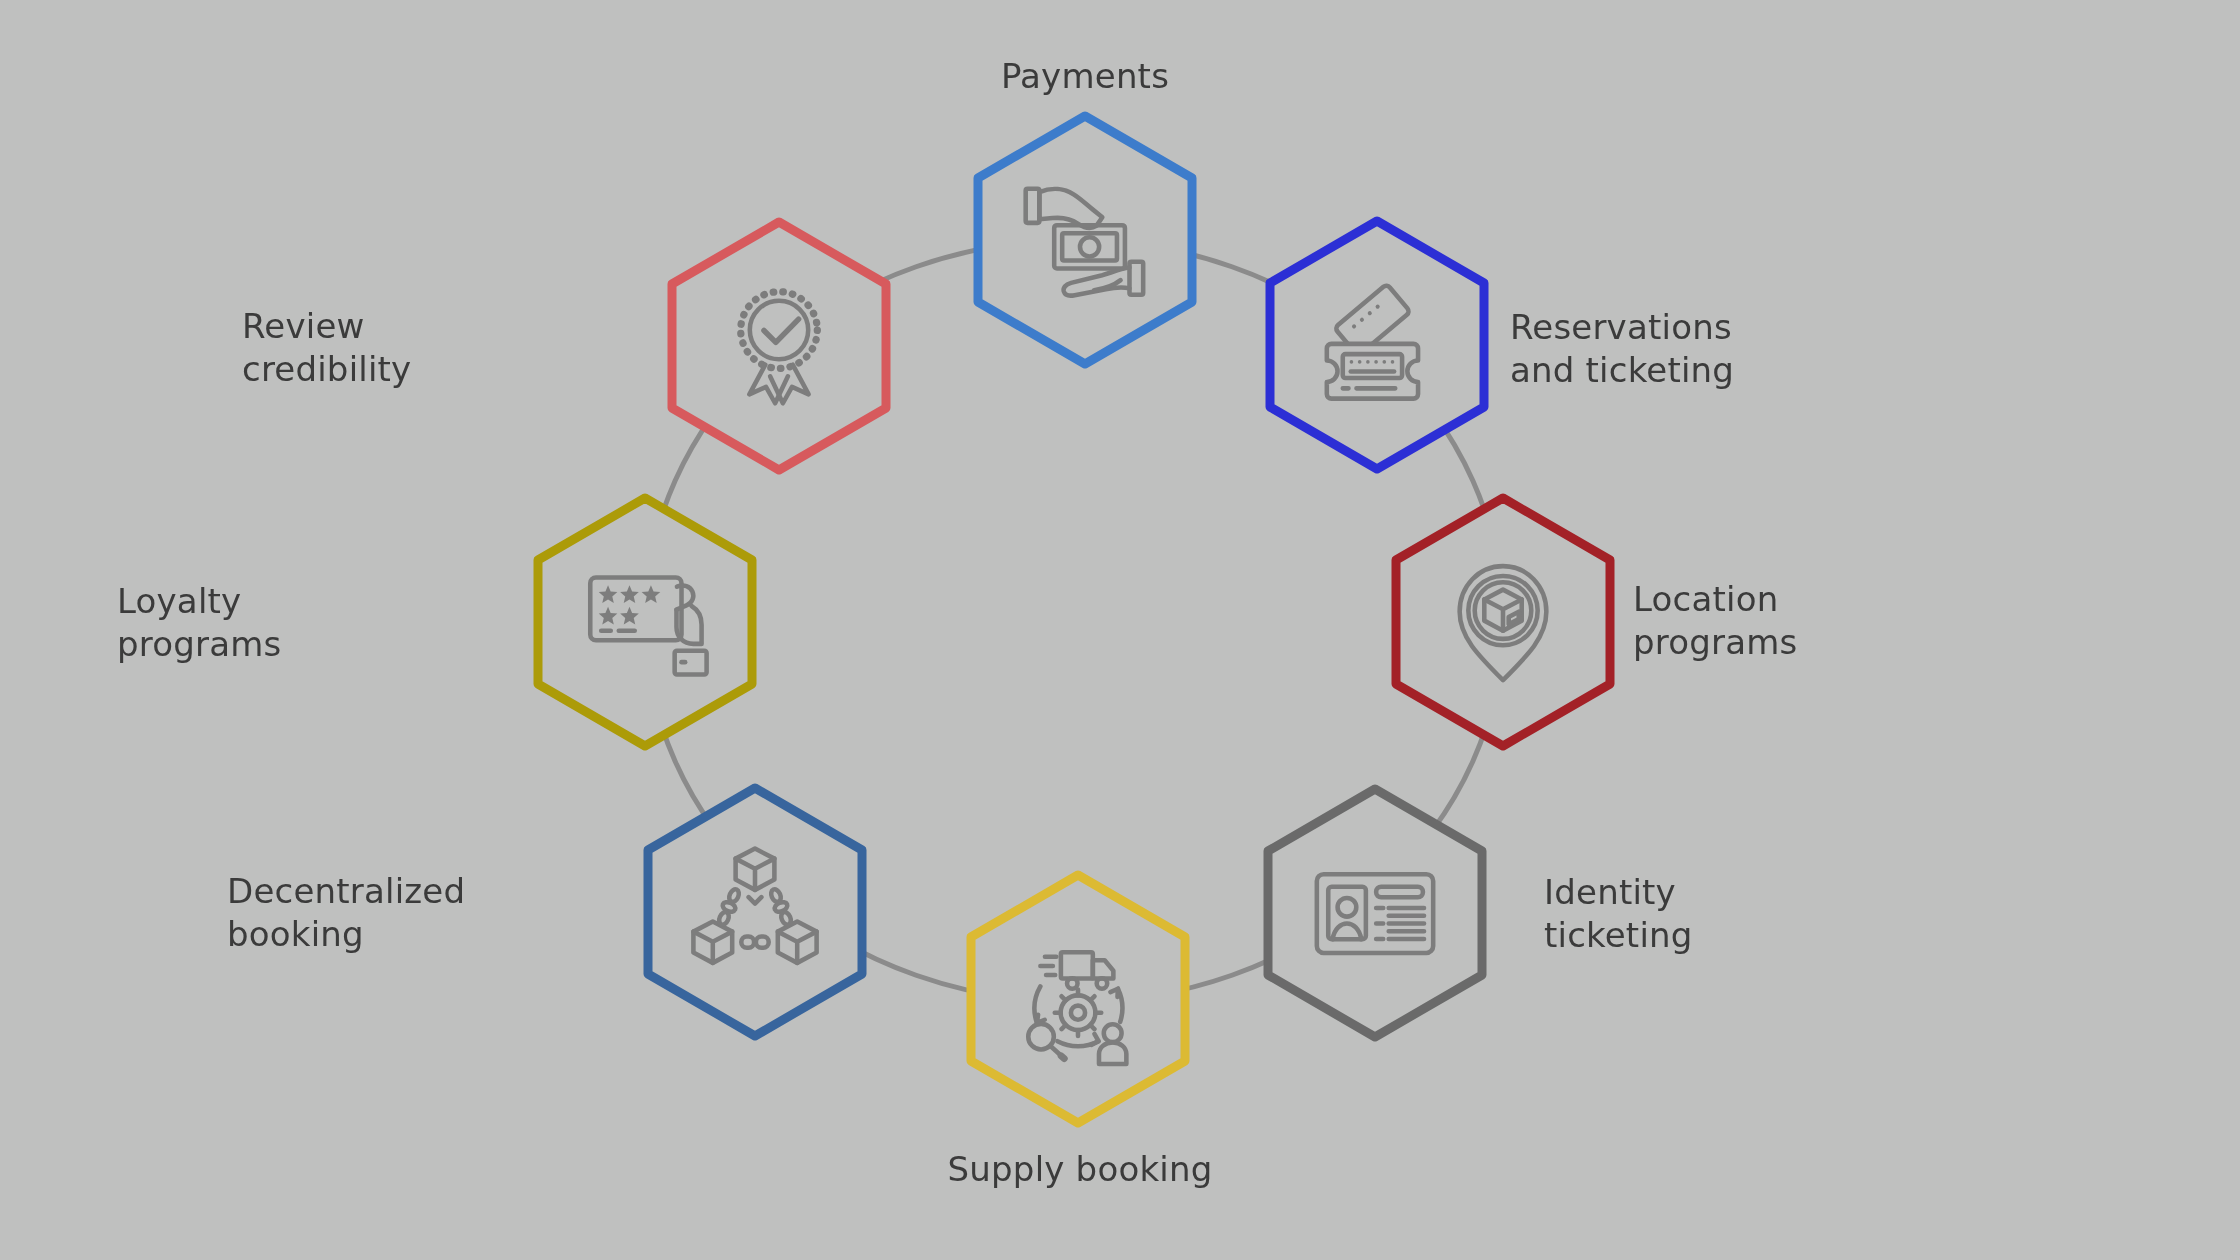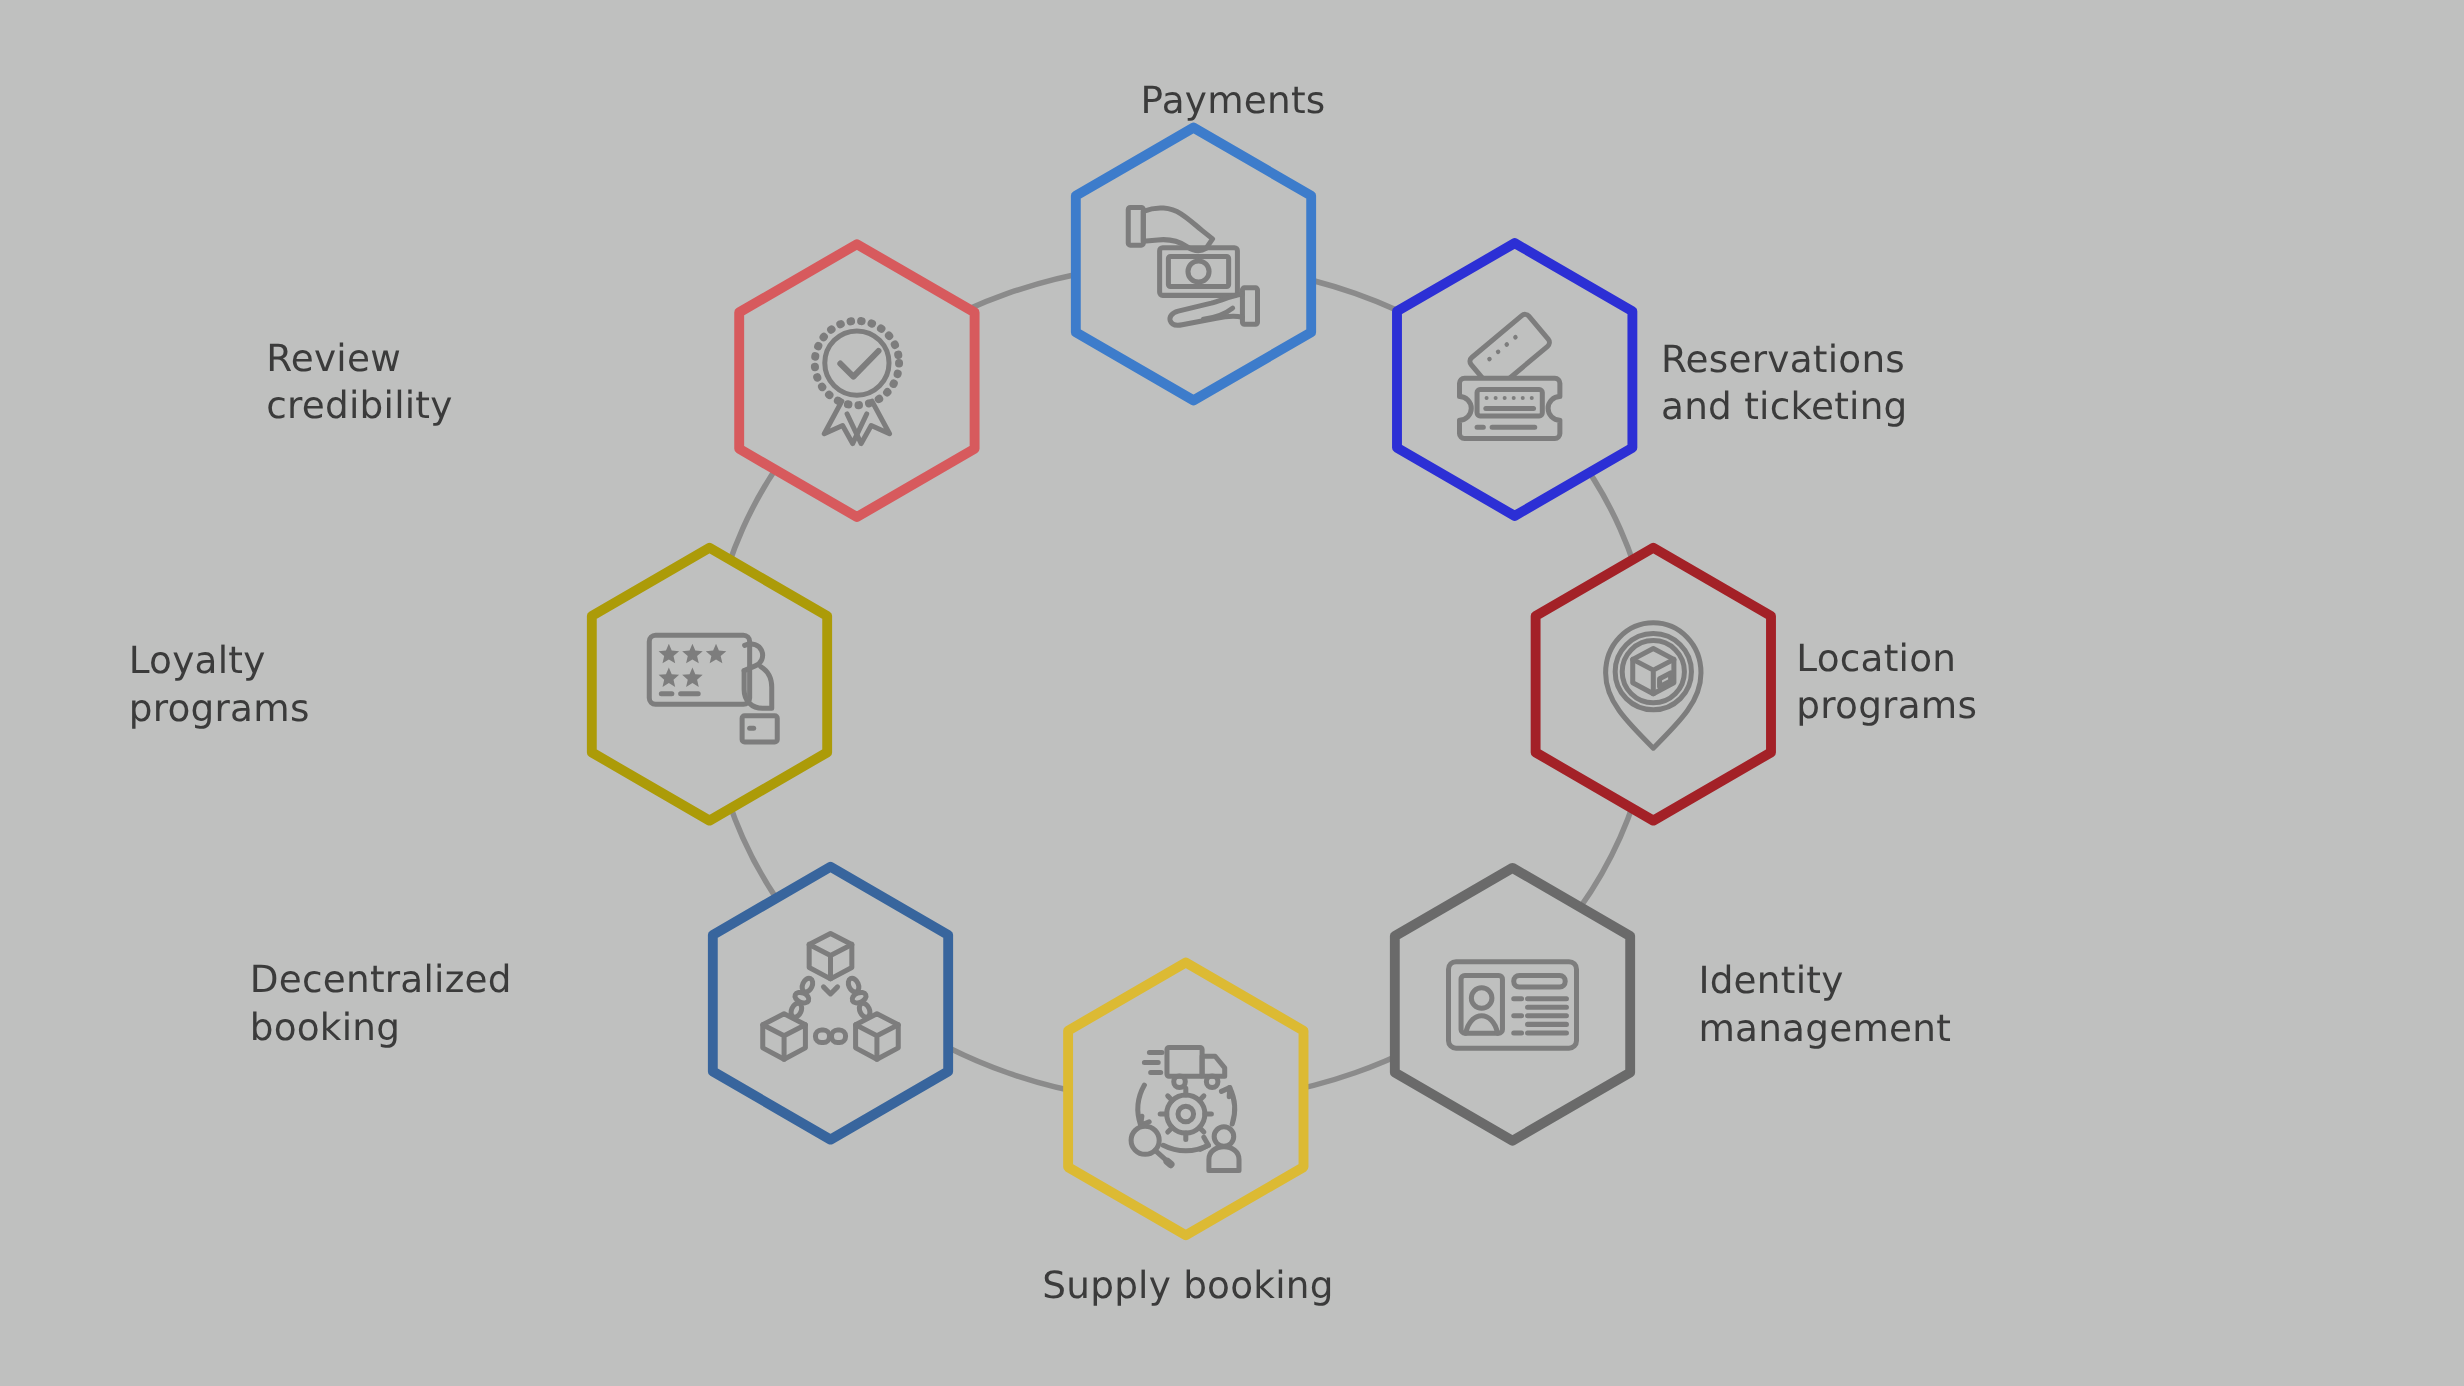--- a/index.html
+++ b/index.html
@@ -48,21 +48,21 @@
         <rect x="22" y="29" width="24" height="12" rx="0.8"></rect>
         <circle cx="34" cy="35" r="4.2"></circle>
       </g>
       <g>
         <rect x="51.5" y="41.5" width="6" height="14.5" rx="0.8"></rect>
         <path d="M51.5,44 c-4.5,0.8 -8.2,2.4 -12.4,3.6 l-13.2,3.2 c-2.6,0.7 -3.6,2.3 -3.2,3.7 c0.5,1.6 2.3,2.2 4.8,1.7 l13.6,-2.6 c4.4,-0.9 8,-0.9 10.4,-0.4"></path>
         <path d="M36,54 c4.6,-0.6 8.6,-2 11.6,-4.4"></path>
       </g>
     </svg>
   </div>
-  <div class="label center" style="left:921px;top:55px;width:400px;margin-top:16px;">
+  <div class="label center" style="left:885px;top:55px;width:400px;">
     <div>Payments</div>
   </div>
 
   <div class="node" style="left:1265px;top:216px;">
     <svg class="hex" width="224" height="258" viewBox="0 0 224 258">
       <polygon points="112,5 219,67 219,191 112,253 5,191 5,67" fill="var(--background,#bfc0bf)" stroke-width="9" stroke-linejoin="round" stroke="#2c2fd5"></polygon>
     </svg>
     <svg class="icon" viewBox="0 0 64 64">
       <g transform="rotate(-40 30 21)">
         <rect x="15" y="13" width="30" height="16" rx="2"></rect>
@@ -123,21 +123,21 @@
       </g>
       <g>
         <rect x="32.5" y="20.5" width="20.5" height="4.6" rx="2.2"></rect>
         <path d="M38,29.8 h15.5 M38,33.2 h15.5 M38,36.6 h15.5 M38,40 h15.5 M38,43.4 h15.5"></path>
         <path d="M32.5,29.8 h3.1 M32.5,36.6 h3.1 M32.5,43.4 h3.1"></path>
       </g>
     </svg>
   </div>
   <div class="label left" style="left:1507px;top:871px;margin-left:37px;">
     <div>Identity</div>
-    <div>management</div>
+    <div>ticketing</div>
   </div>
 
   <div class="node" style="left:966px;top:870px;">
     <svg class="hex" width="224" height="258" viewBox="0 0 224 258">
       <polygon points="112,5 219,67 219,191 112,253 5,191 5,67" fill="var(--background,#bfc0bf)" stroke-width="9" stroke-linejoin="round" stroke="#dcba33"></polygon>
     </svg>
     <svg class="icon" viewBox="0 0 64 64">
       <g>
         <path d="M15.5,26.5 A19.5,19.5 0 0 0 14,42.5"></path>
         <path d="M14,42.5 l0.5,-3.6 M14,42.5 l3.4,-1.4"></path>

